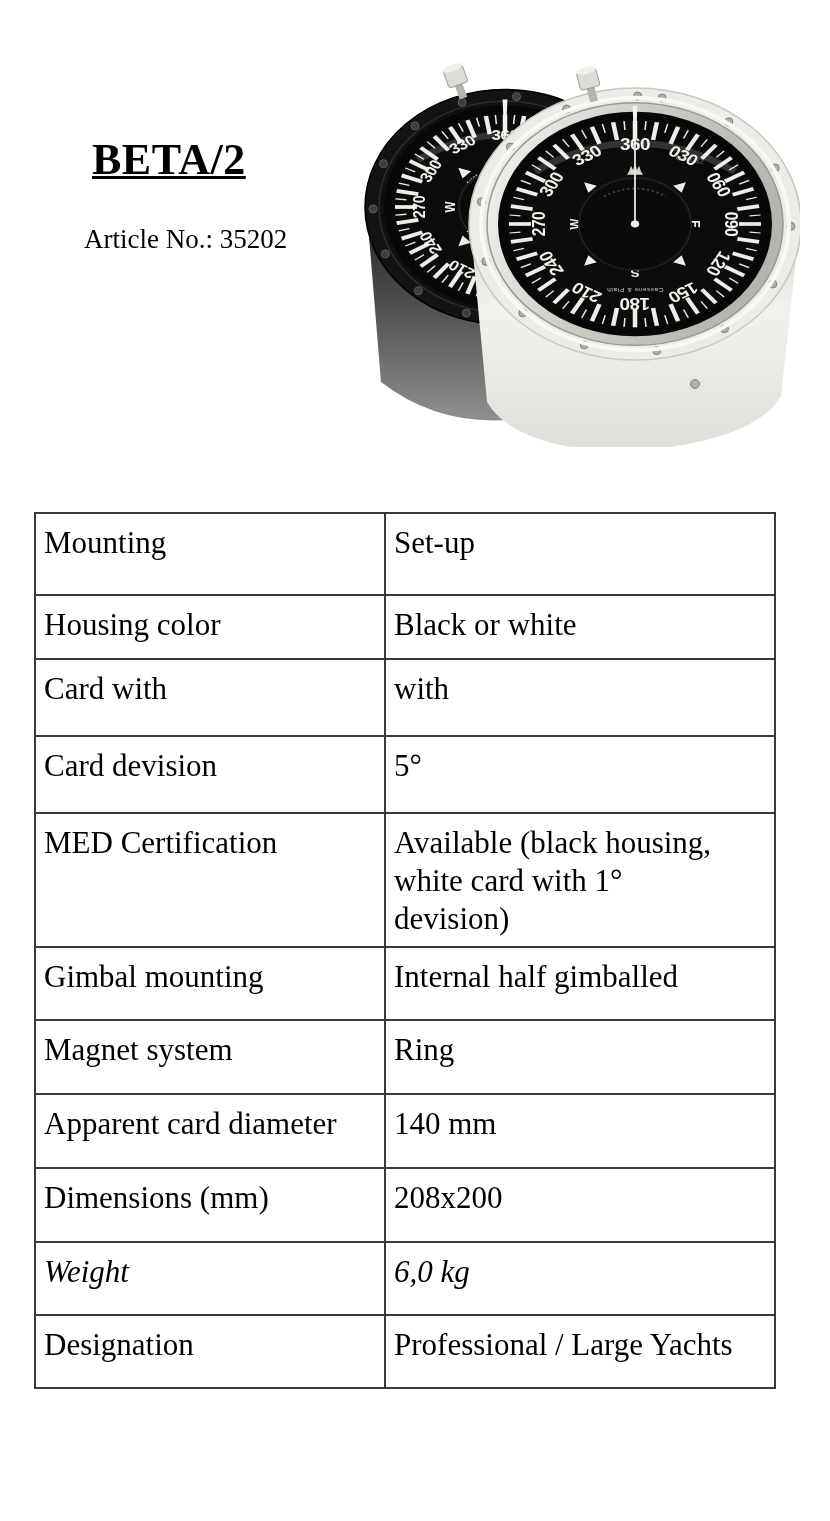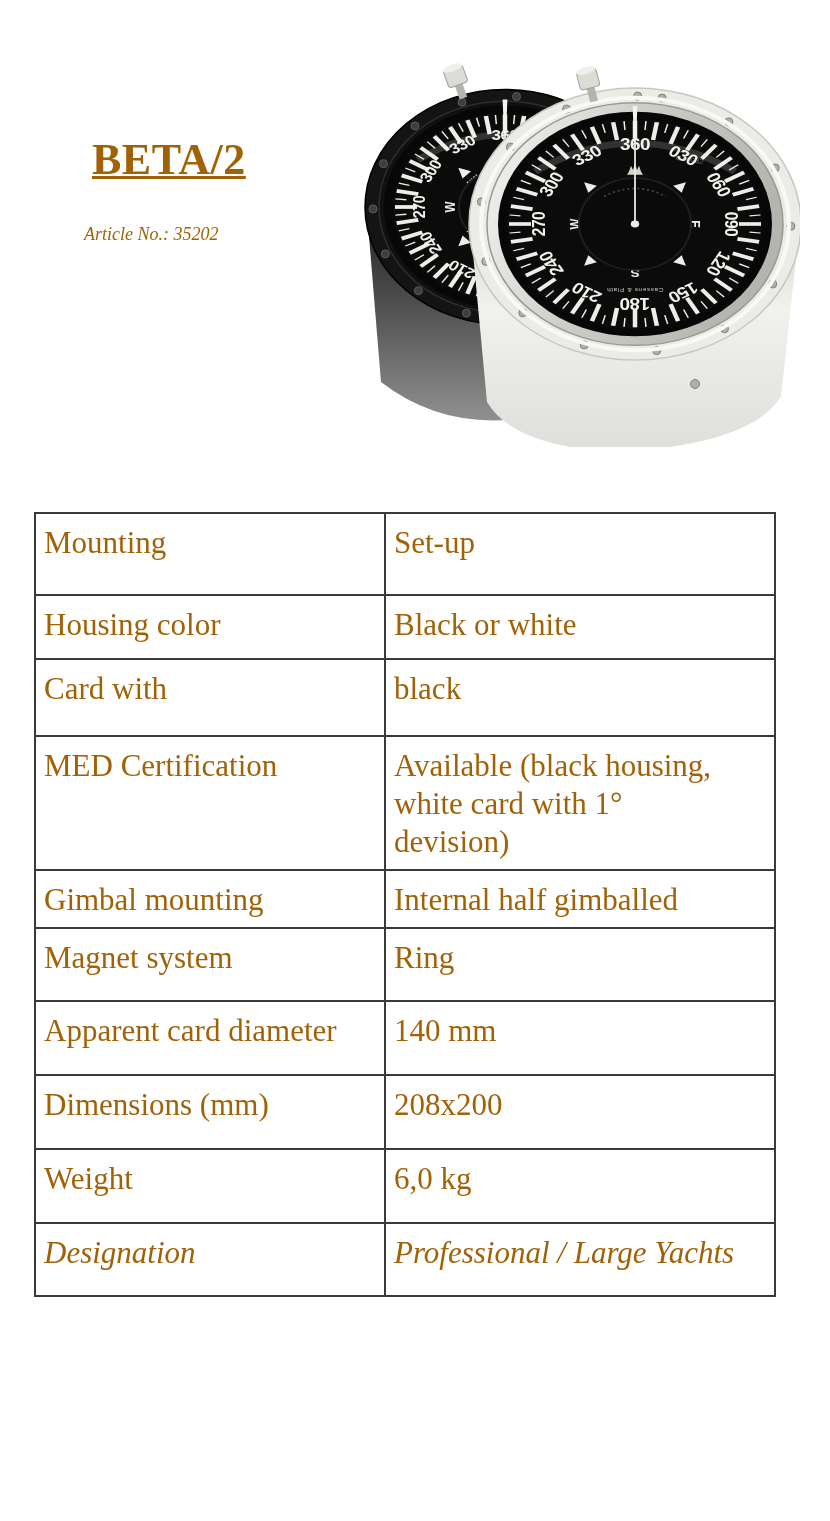--- a/index.html
+++ b/index.html
@@ -1,20 +1,20 @@
 <!DOCTYPE html>
 <html><head>
 <meta charset="utf-8">
 <style>
   html,body{margin:0;padding:0;background:#ffffff;}
   .page{position:relative;width:830px;height:1521px;background:#fff;overflow:hidden;
-        font-family:"Liberation Serif", serif;color:#a16207;}
+        font-family:"Liberation Serif", serif;color:#000000;}
   .title{position:absolute;left:92px;top:134px;margin:0;font-size:44px;font-weight:bold;
          text-decoration:underline;text-decoration-thickness:3px;letter-spacing:0.5px;}
-  .article{position:absolute;left:84px;top:224px;font-size:18px;font-style:italic;}
+  .article{position:absolute;left:84px;top:224px;font-size:27px;}
   .photo{position:absolute;left:355px;top:52px;width:445px;height:395px;}
   .photo svg{width:100%;height:100%;display:block;}
   .heading{position:absolute;left:262px;top:420px;margin:0;font-size:37px;font-weight:bold;
            text-decoration:underline;text-decoration-thickness:3px;}
   table.spec{position:absolute;left:34px;top:512px;width:742px;border-collapse:collapse;
              table-layout:fixed;}
   table.spec td{border:2px solid #3a3a3a;vertical-align:top;padding:10px 8px 8px 8px;
                 font-size:31px;line-height:38px;white-space:pre-line;overflow:hidden;}
   td.l{width:332px;}
   tr:nth-child(1)  td{height:62px;}
@@ -336,21 +336,25 @@
       <tr>
           <td class="l">Mounting</td>
           <td class="v">Set-up</td>
         </tr>
       <tr>
           <td class="l">Housing color</td>
           <td class="v">Black or white</td>
         </tr>
       <tr>
           <td class="l">Card with</td>
-          <td class="v">black</td>
+          <td class="v">with</td>
+        </tr>
+      <tr>
+          <td class="l">Card devision</td>
+          <td class="v">5°</td>
         </tr>
       <tr>
           <td class="l">MED Certification</td>
           <td class="v">Available (black housing,
 white card with 1°
 devision)</td>
         </tr>
       <tr>
           <td class="l">Gimbal mounting</td>
           <td class="v">Internal half gimballed</td>

